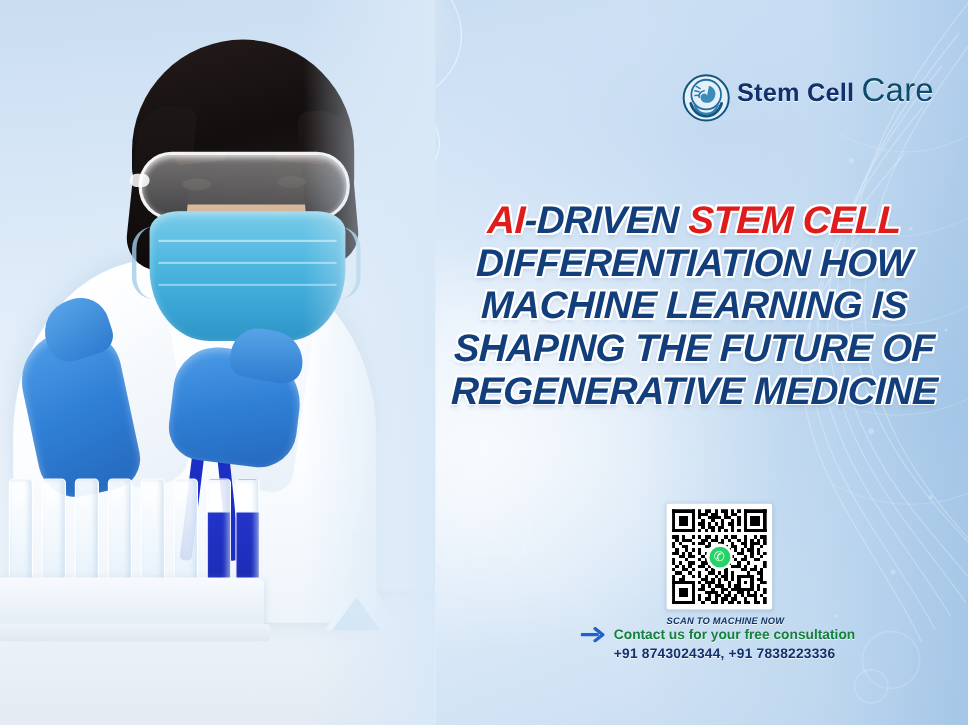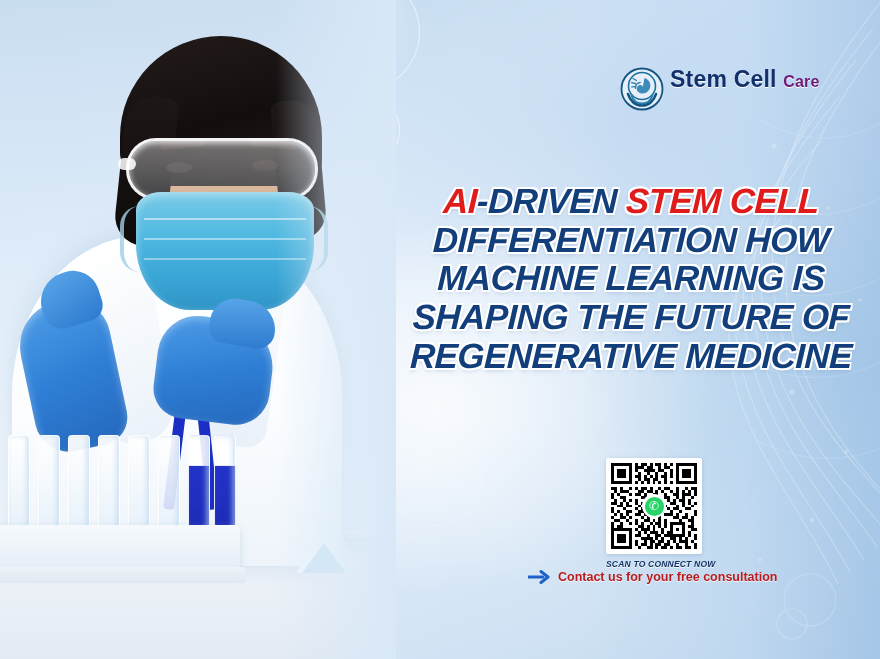--- a/index.html
+++ b/index.html
@@ -147,21 +147,21 @@
   .flask-liq{ position:absolute; left:302px; bottom:86px; width:0; height:0;
      border-left:22px solid transparent; border-right:22px solid transparent;
      border-bottom:30px solid rgba(205,228,244,.9); }
 
   
   .logo{ position:absolute; left:620px; top:64px; width:196px; height:54px; }
   .logo-mark{ position:absolute; left:0; top:3px; width:44px; height:44px; }
   .logo-text{ position:absolute; left:50px; top:2px; white-space:nowrap; }
   .logo-stem{ font-size:23px; font-weight:bold; color:#12306b; letter-spacing:.2px;
      text-shadow:0 1px 0 rgba(255,255,255,.9); }
-  .logo-care{ font-size:16px; font-weight:bold; color:#701a75; letter-spacing:.2px;
+  .logo-care{ font-size:30px; font-weight:normal; color:#0c4a6e; letter-spacing:.2px;
      text-shadow:0 1px 0 rgba(255,255,255,.9); }
   .logo-sub{ position:absolute; left:50px; top:30px; width:146px; height:20px;
      display:flex; align-items:center; gap:5px; }
   .logo-rule{ flex:1 1 auto; height:3px; background:#2aa6b8; border-radius:2px; opacity:.95; }
   .logo-india{ font-size:13px; font-weight:bold; color:#2aa6b8; letter-spacing:.4px; }
 
   
   .headline{ position:absolute; left:396px; top:182px; width:470px; text-align:center; }
   .hl{
     display:block;
@@ -194,21 +194,21 @@
      background:#25d366; display:flex; align-items:center; justify-content:center;
      color:#fff; font-size:12px; line-height:1; }
   .scan-label{ margin-top:5px; text-align:center; font-size:8.5px; font-weight:bold;
      font-style:italic; color:#10305f; letter-spacing:.2px; white-space:nowrap;
      text-shadow:0 1px 0 rgba(255,255,255,.8); }
 
   
   .contact{ position:absolute; left:528px; top:570px; width:290px; }
   .contact-row{ display:flex; align-items:center; gap:8px; }
   .arrow-icon{ flex:0 0 auto; width:22px; height:14px; }
-  .contact-line1{ font-size:12.5px; font-weight:bold; color:#b91c1c; white-space:nowrap;
+  .contact-line1{ font-size:12.5px; font-weight:bold; color:#15803d; white-space:nowrap;
      text-shadow:0 1px 0 rgba(255,255,255,.75); }
   .contact-line2{ margin-top:3px; padding-left:30px; font-size:12.5px; font-weight:bold;
      color:#12306b; white-space:nowrap; letter-spacing:.2px;
      text-shadow:0 1px 0 rgba(255,255,255,.75); }
 </style>
 </head>
 <body>
 
 <div id="poster">
 
@@ -572,28 +572,29 @@
             <rect x="17" y="28" width="2" height="1"></rect>
           <rect x="20" y="28" width="1" height="1"></rect>
             <rect x="23" y="28" width="1" height="1"></rect>
           <rect x="26" y="28" width="1" height="1"></rect>
         </g>
       </svg>
       <div class="qr-wa">
         <span>✆</span>
       </div>
     </div>
-    <div class="scan-label">SCAN TO CONNECT NOW</div>
+    <div class="scan-label">SCAN TO MACHINE NOW</div>
   </div>
 
   <div class="contact">
     <div class="contact-row">
       <span class="arrow-icon">
         <svg viewBox="0 0 22 14">
           <path d="M1,7 L15,7" stroke="#1f63c9" stroke-width="3" stroke-linecap="round"></path>
           <path d="M13,1.5 L20,7 L13,12.5" fill="none" stroke="#1f63c9" stroke-width="3" stroke-linecap="round" stroke-linejoin="round"></path>
         </svg>
       </span>
       <span class="contact-line1">Contact us for your free consultation</span>
     </div>
+    <div class="contact-line2">+91 8743024344, +91 7838223336</div>
   </div>
 
 </div>
 
 </body></html>

